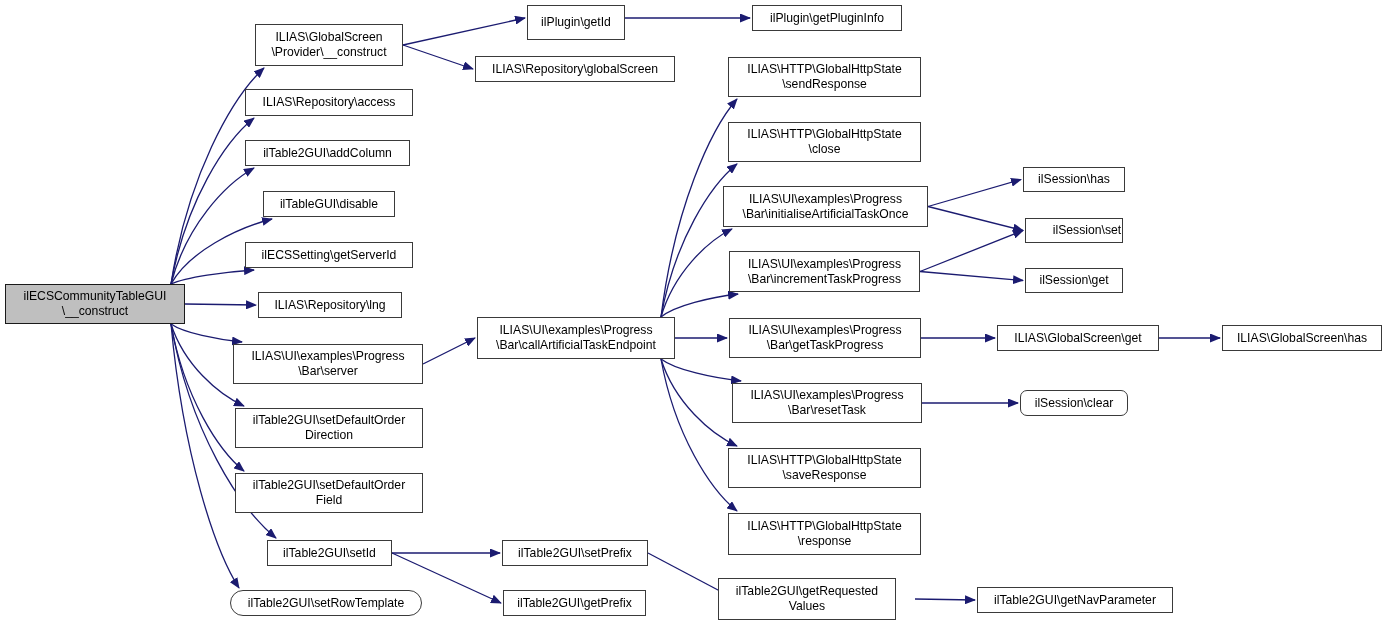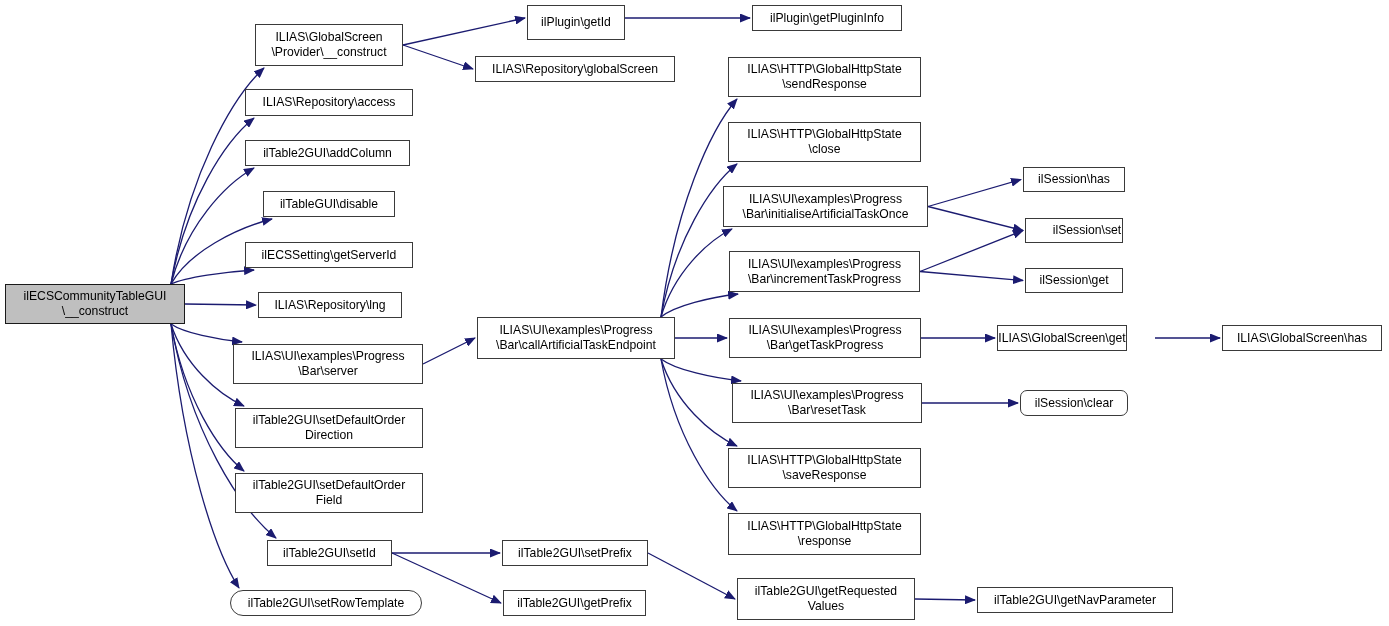--- a/index.html
+++ b/index.html
@@ -163,34 +163,34 @@
       <span class="ln">\Bar\resetTask</span>
     </div>
     <div class="node" style="left: 728px; top: 448px; width: 193px; height: 40px;">
       <span class="ln">ILIAS\HTTP\GlobalHttpState</span>
       <span class="ln">\saveResponse</span>
     </div>
     <div class="node" style="left: 728px; top: 513px; width: 193px; height: 42px;">
       <span class="ln">ILIAS\HTTP\GlobalHttpState</span>
       <span class="ln">\response</span>
     </div>
-    <div class="node" style="left: 737px; top: 578px; width: 178px; height: 42px;">
+    <div class="node" style="left: 718px; top: 578px; width: 178px; height: 42px;">
       <span class="ln">ilTable2GUI\getRequested</span>
       <span class="ln">Values</span>
     </div>
     <div class="node" style="left: 1023px; top: 167px; width: 102px; height: 25px;">
       <span class="ln">ilSession\has</span>
     </div>
     <div class="node" style="left: 1025px; top: 218px; width: 98px; height: 25px; padding-left: 26px;">
       <span class="ln">ilSession\set</span>
     </div>
     <div class="node" style="left: 1025px; top: 268px; width: 98px; height: 25px;">
       <span class="ln">ilSession\get</span>
     </div>
-    <div class="node" style="left: 997px; top: 325px; width: 130px; height: 26px;">
+    <div class="node" style="left: 997px; top: 325px; width: 162px; height: 26px;">
       <span class="ln">ILIAS\GlobalScreen\get</span>
     </div>
     <div class="node" style="left: 1020px; top: 390px; width: 108px; height: 26px; border-radius: 7px;">
       <span class="ln">ilSession\clear</span>
     </div>
     <div class="node" style="left: 977px; top: 587px; width: 196px; height: 26px;">
       <span class="ln">ilTable2GUI\getNavParameter</span>
     </div>
     <div class="node" style="left: 1222px; top: 325px; width: 160px; height: 26px;">
       <span class="ln">ILIAS\GlobalScreen\has</span>

